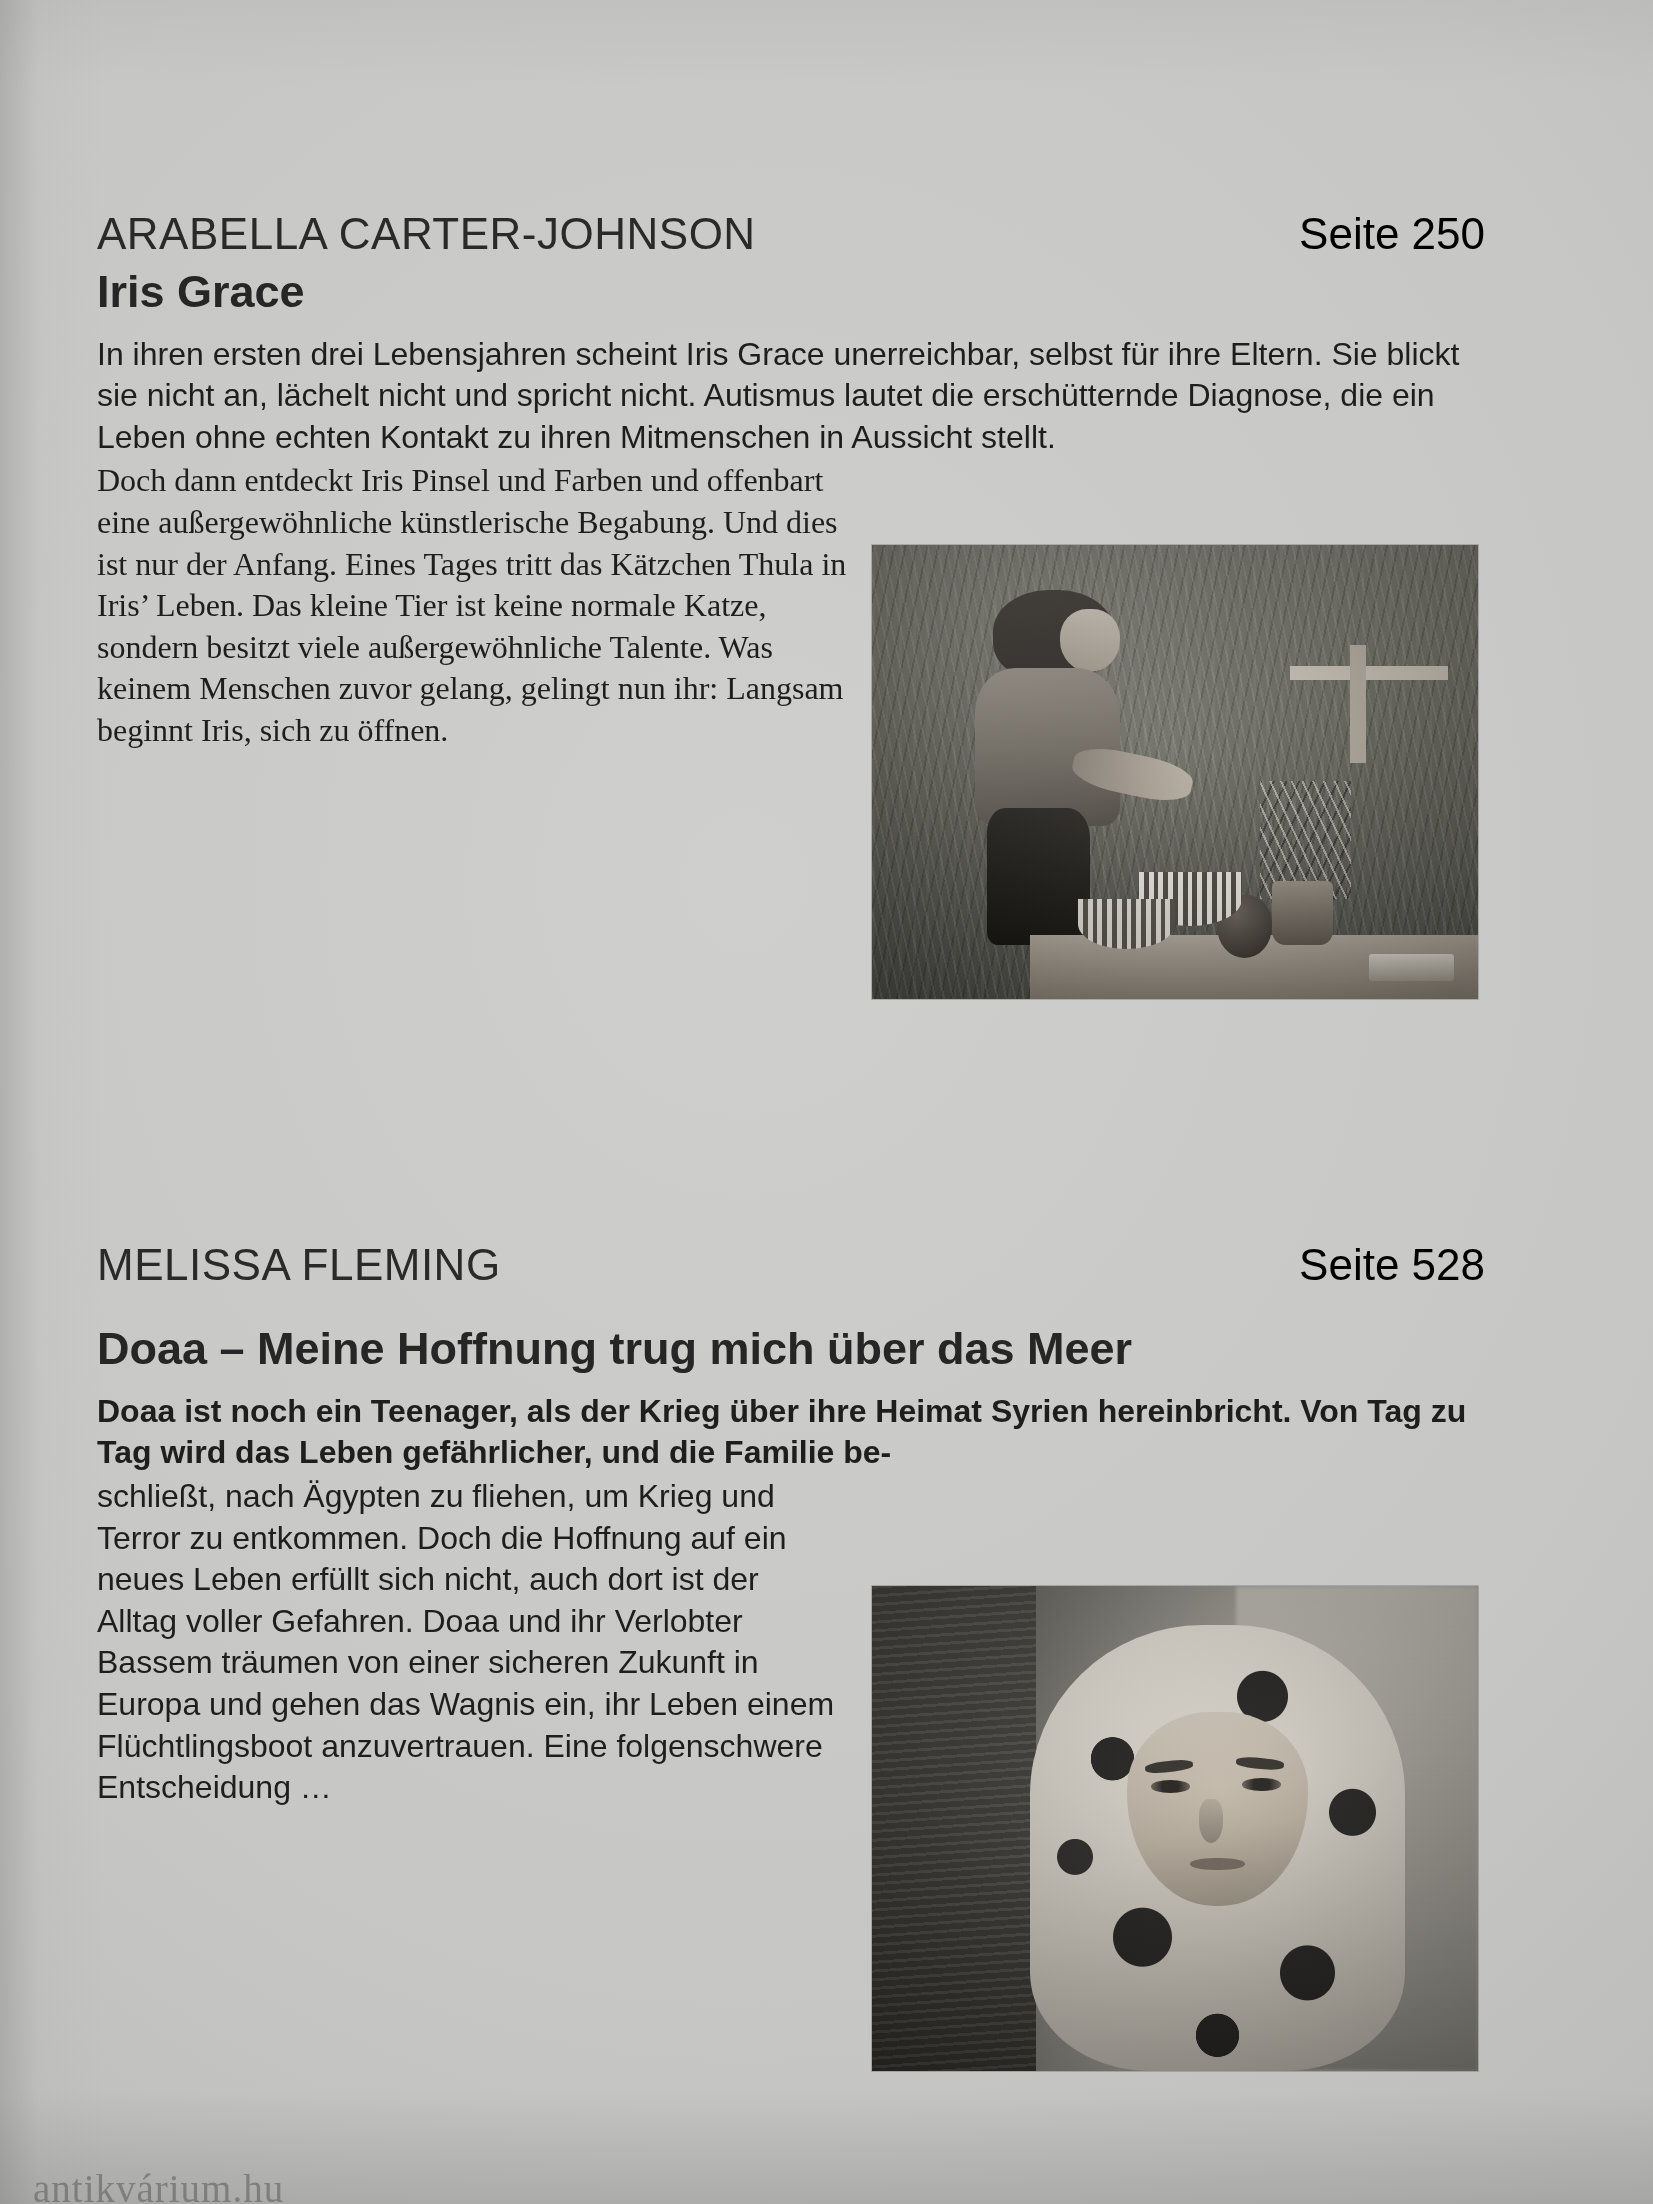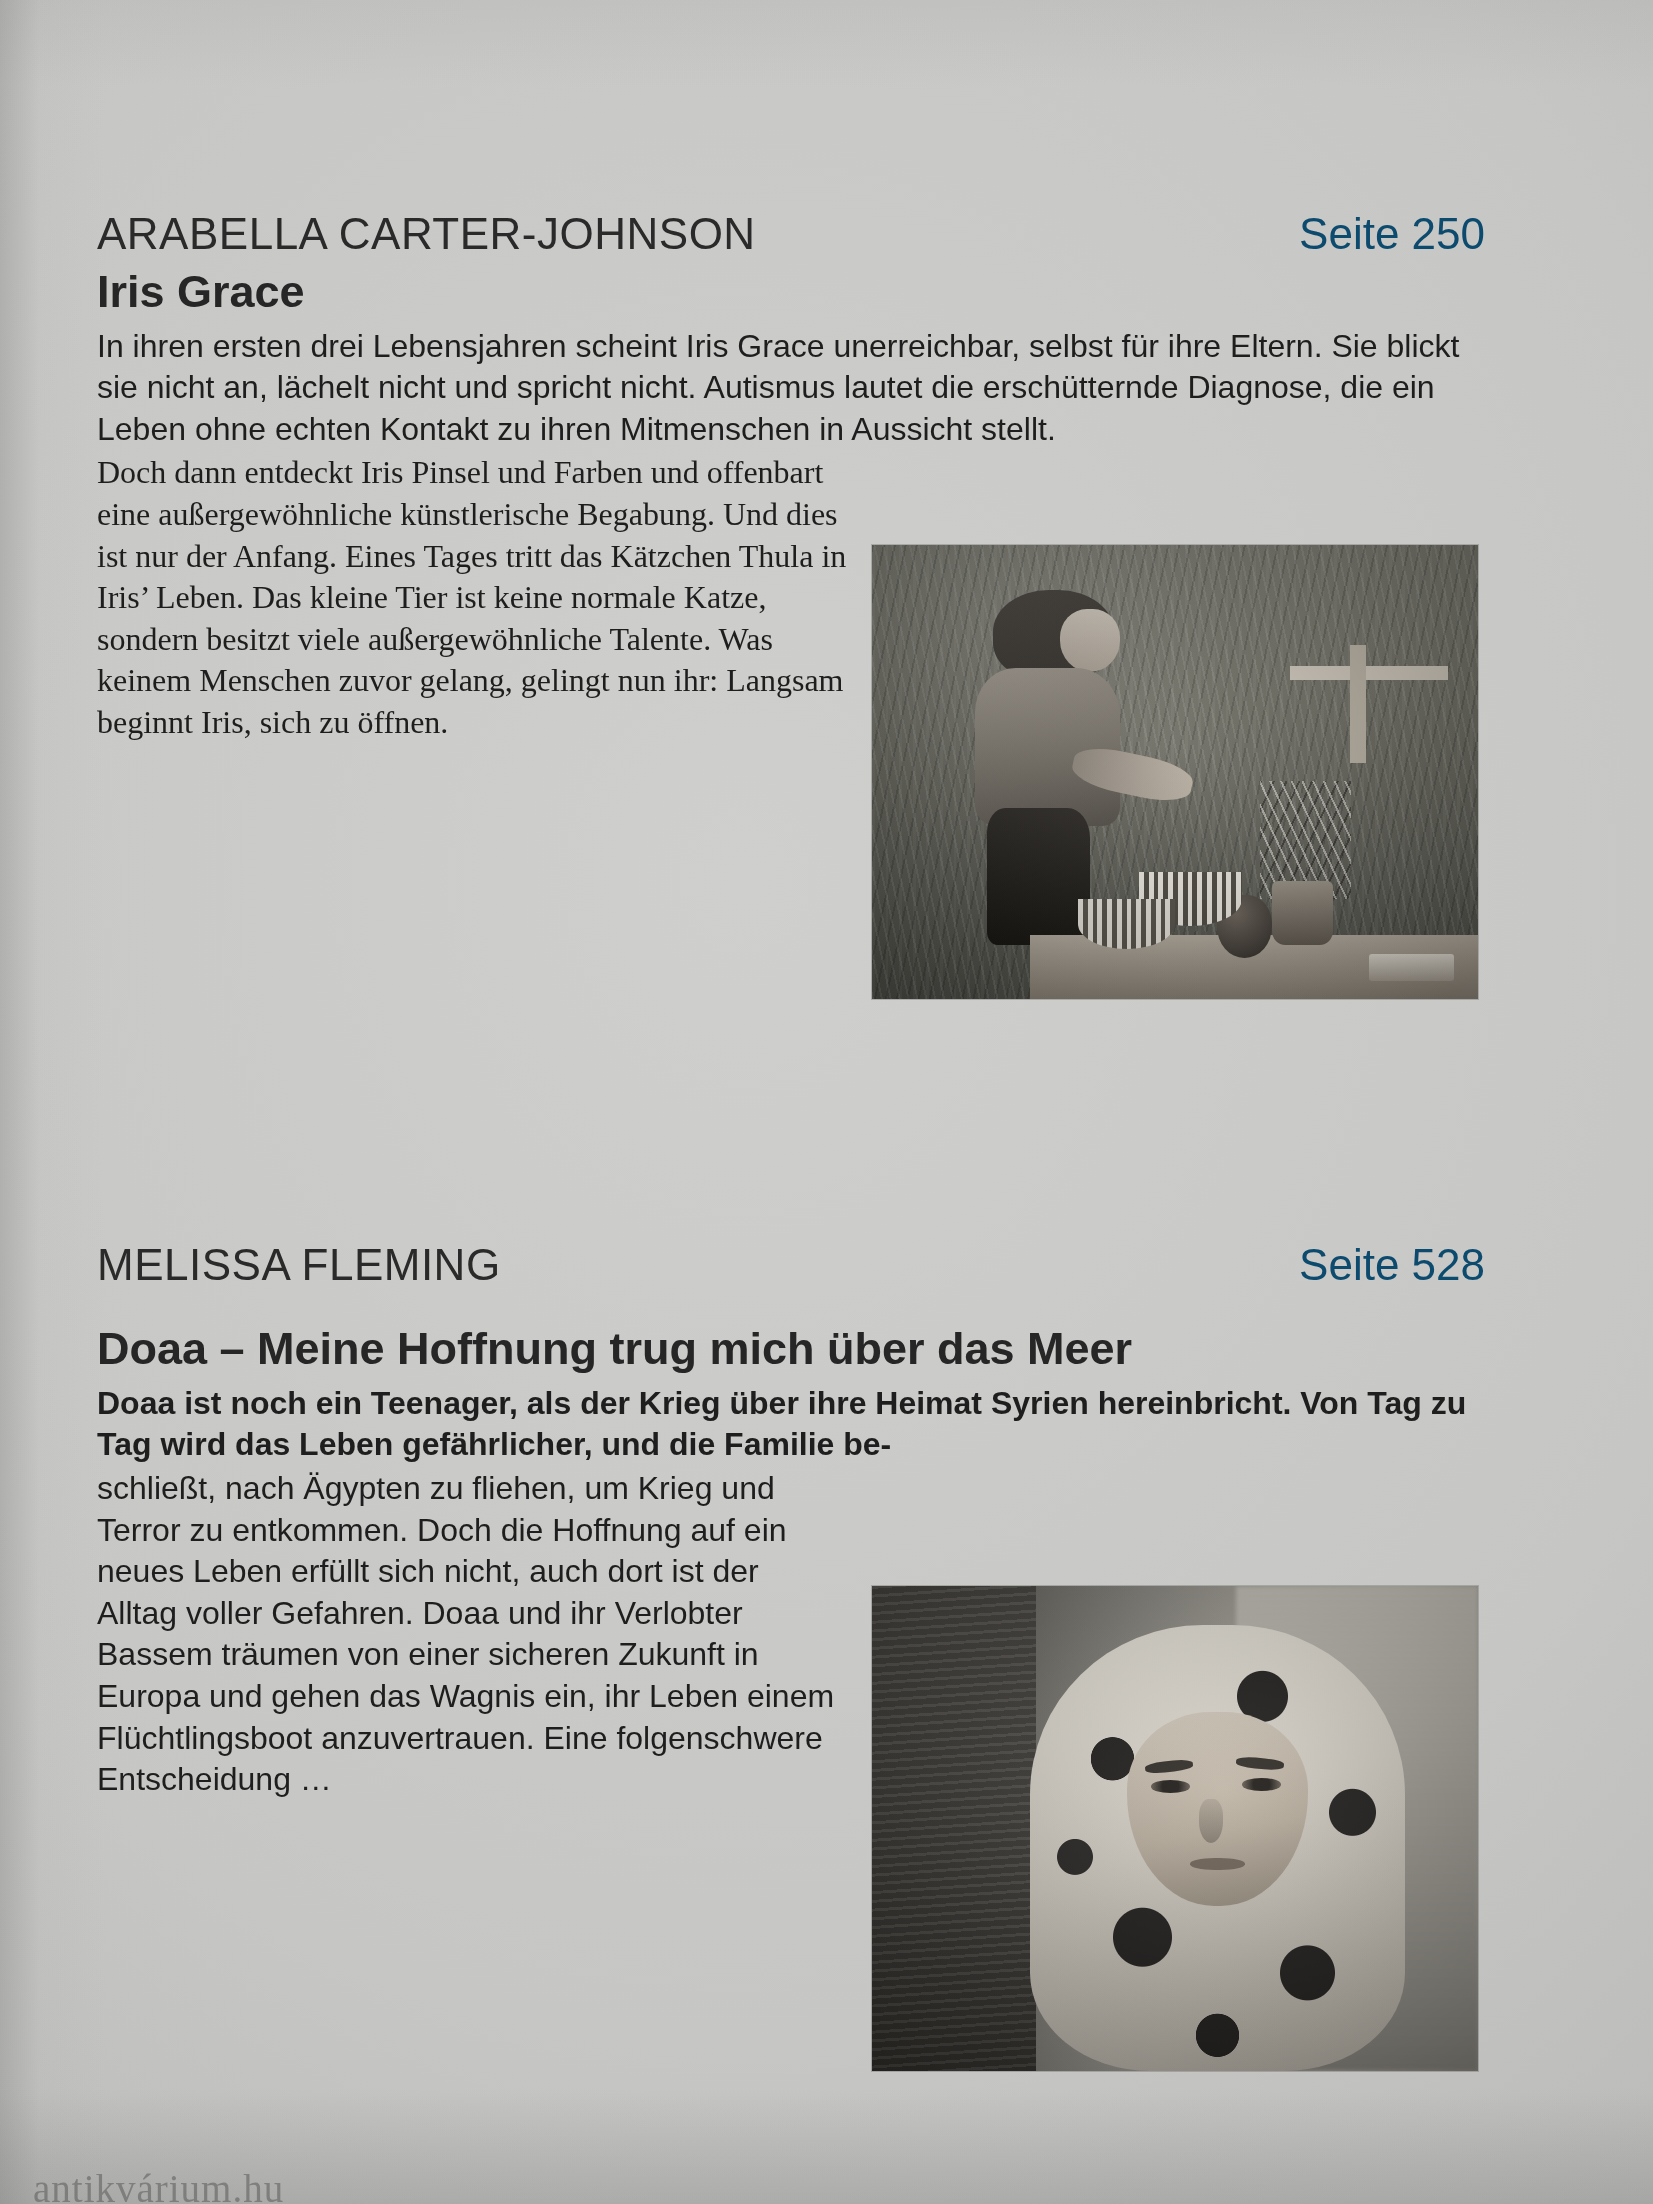--- a/index.html
+++ b/index.html
@@ -48,35 +48,35 @@
   }
   .author {
     font-size: 44px;
     letter-spacing: 0.5px;
     color: #2a2a2a;
     font-weight: 400;
     white-space: nowrap;
   }
   .page-ref {
     font-size: 44px;
-    color: #0c4a6e;
+    color: #000000;
     white-space: nowrap;
   }
   .title {
     font-size: 45px;
     color: #262626;
     line-height: 1.22;
     margin-top: 5.8px;
     font-weight: 700;
   }
   .blurb {
     font-size: 32px;
     line-height: 1.30;
     color: #1e1e1e;
-    margin-top: 6px;
+    margin-top: 14px;
     text-align: left;
     hyphens: manual;
   }
   .blurb p { margin: 0; }
 
   .photo {
     position: absolute;
     overflow: hidden;
     background: #8d8d86;
     box-shadow: 0 0 0 1px rgba(60,60,60,0.25);

